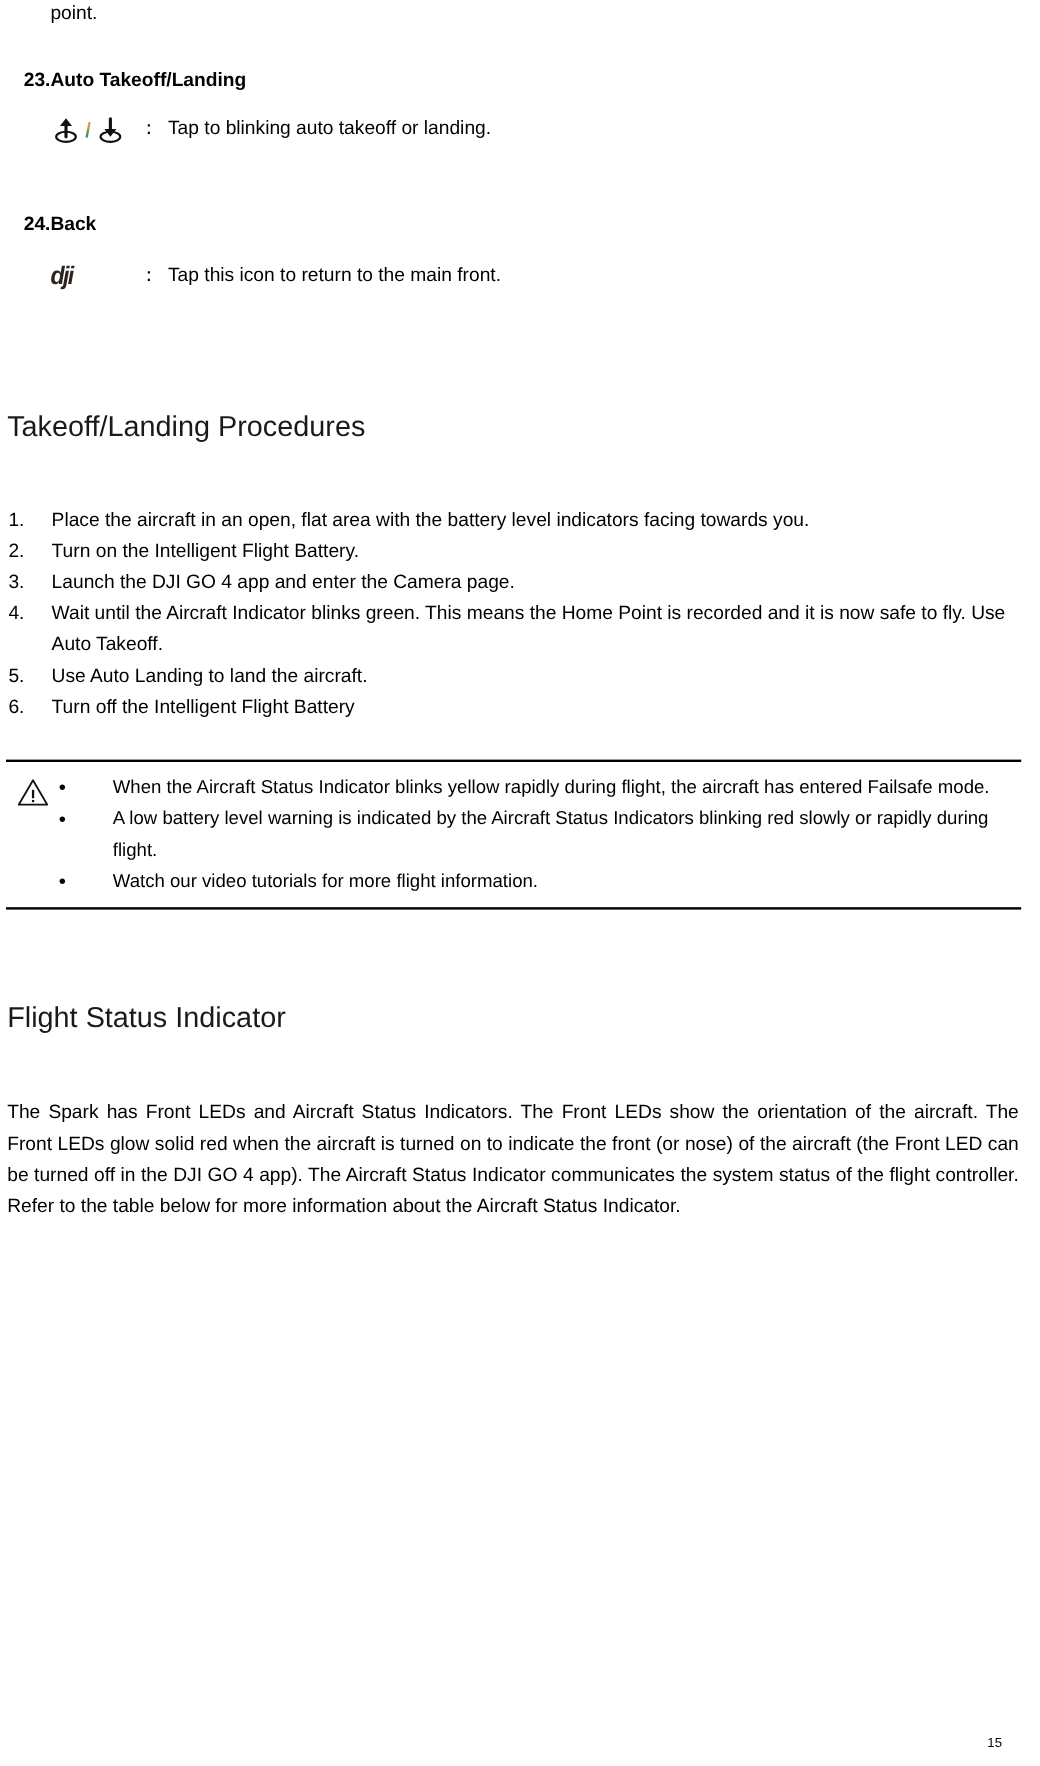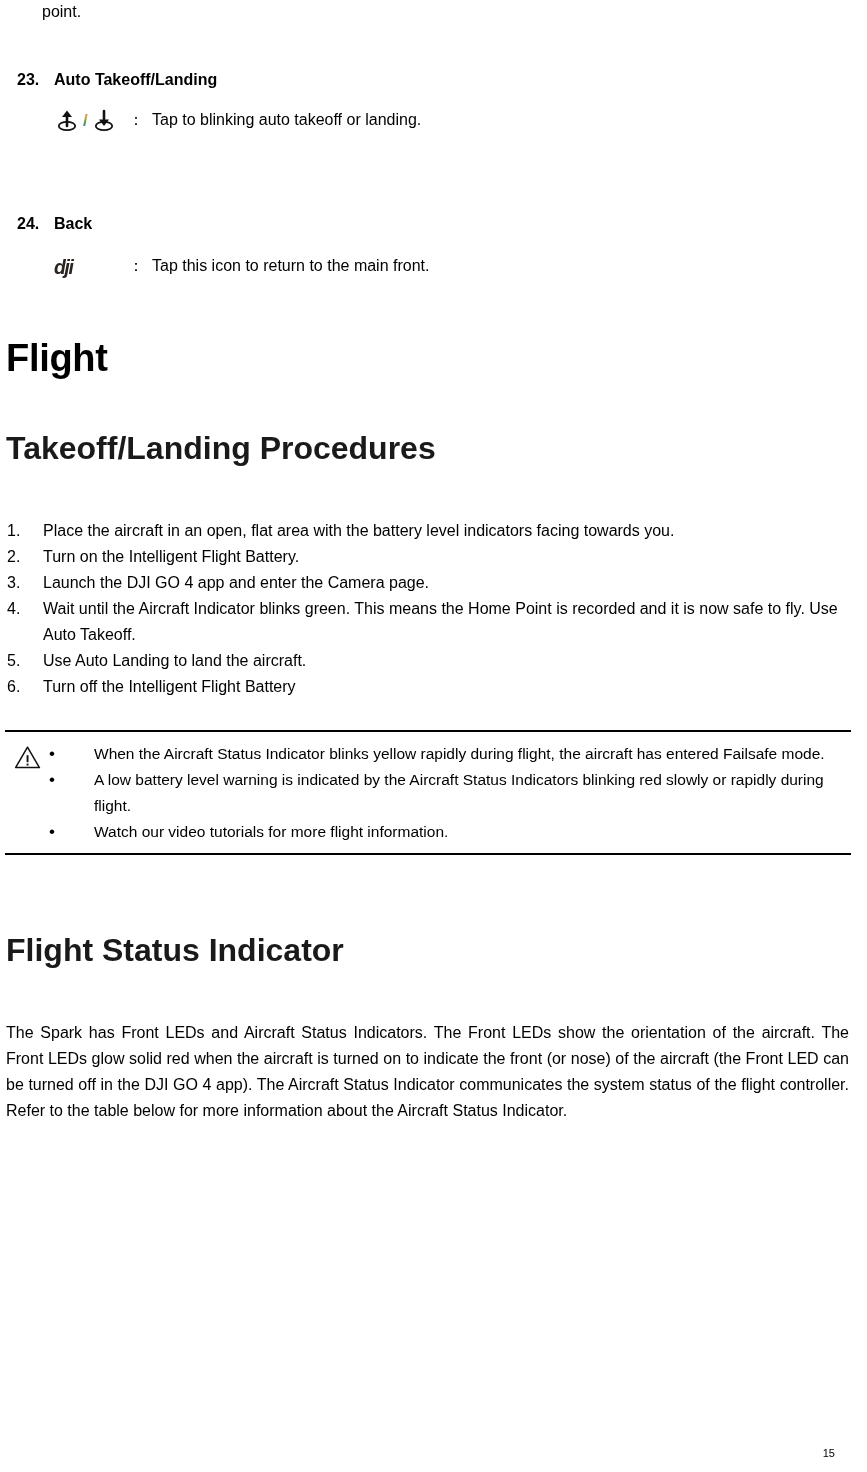--- a/index.html
+++ b/index.html
@@ -27,21 +27,21 @@
   
   .cont-line {
     margin: 0;
     padding-top: 1px;
     padding-left: 37px;
     font-size: 16px;
     line-height: 22px;
   }
 
   
-  .ctrl-block { margin: 12px; }
+  .ctrl-block { margin: 0; text-align: right; }
   .ctrl-heading {
     display: flex;
     align-items: baseline;
     font-weight: bold;
     font-size: 16px;
     line-height: 22px;
   }
   .ctrl-num {
     width: 37px;
     flex: 0 0 37px;
@@ -102,22 +102,22 @@
     font-size: 38px;
     font-weight: bold;
     line-height: 1.05;
     letter-spacing: -0.3px;
     margin: 0;
     padding-left: 1px;
   }
 
   
   .section-heading {
-    font-size: 32px;
-    font-weight: bold;
+    font-size: 24px;
+    font-weight: normal;
     line-height: 1.1;
     margin: 0;
     padding-left: 1px;
     color: #1a1a1a;
   }
 
   
   .proc-list { margin: 0; padding: 0; list-style: none; }
   .proc-item {
     display: flex;
@@ -237,21 +237,20 @@
       <span class="ctrl-icon-wrap">
         <span class="dji-mark">dji</span>
       </span>
       <span class="ctrl-colon">：</span>
       <span class="ctrl-desc">Tap this icon to return to the main front.</span>
     </div>
   </div>
 
   <div class="sp-44"></div>
 
-  <h1 class="chapter-title">Flight</h1>
 
   <div class="sp-52"></div>
 
   <h2 class="section-heading">Takeoff/Landing Procedures</h2>
 
   <div class="sp-52"></div>
 
   <ol class="proc-list">
     <li class="proc-item">
       <span class="proc-num">1.</span>

